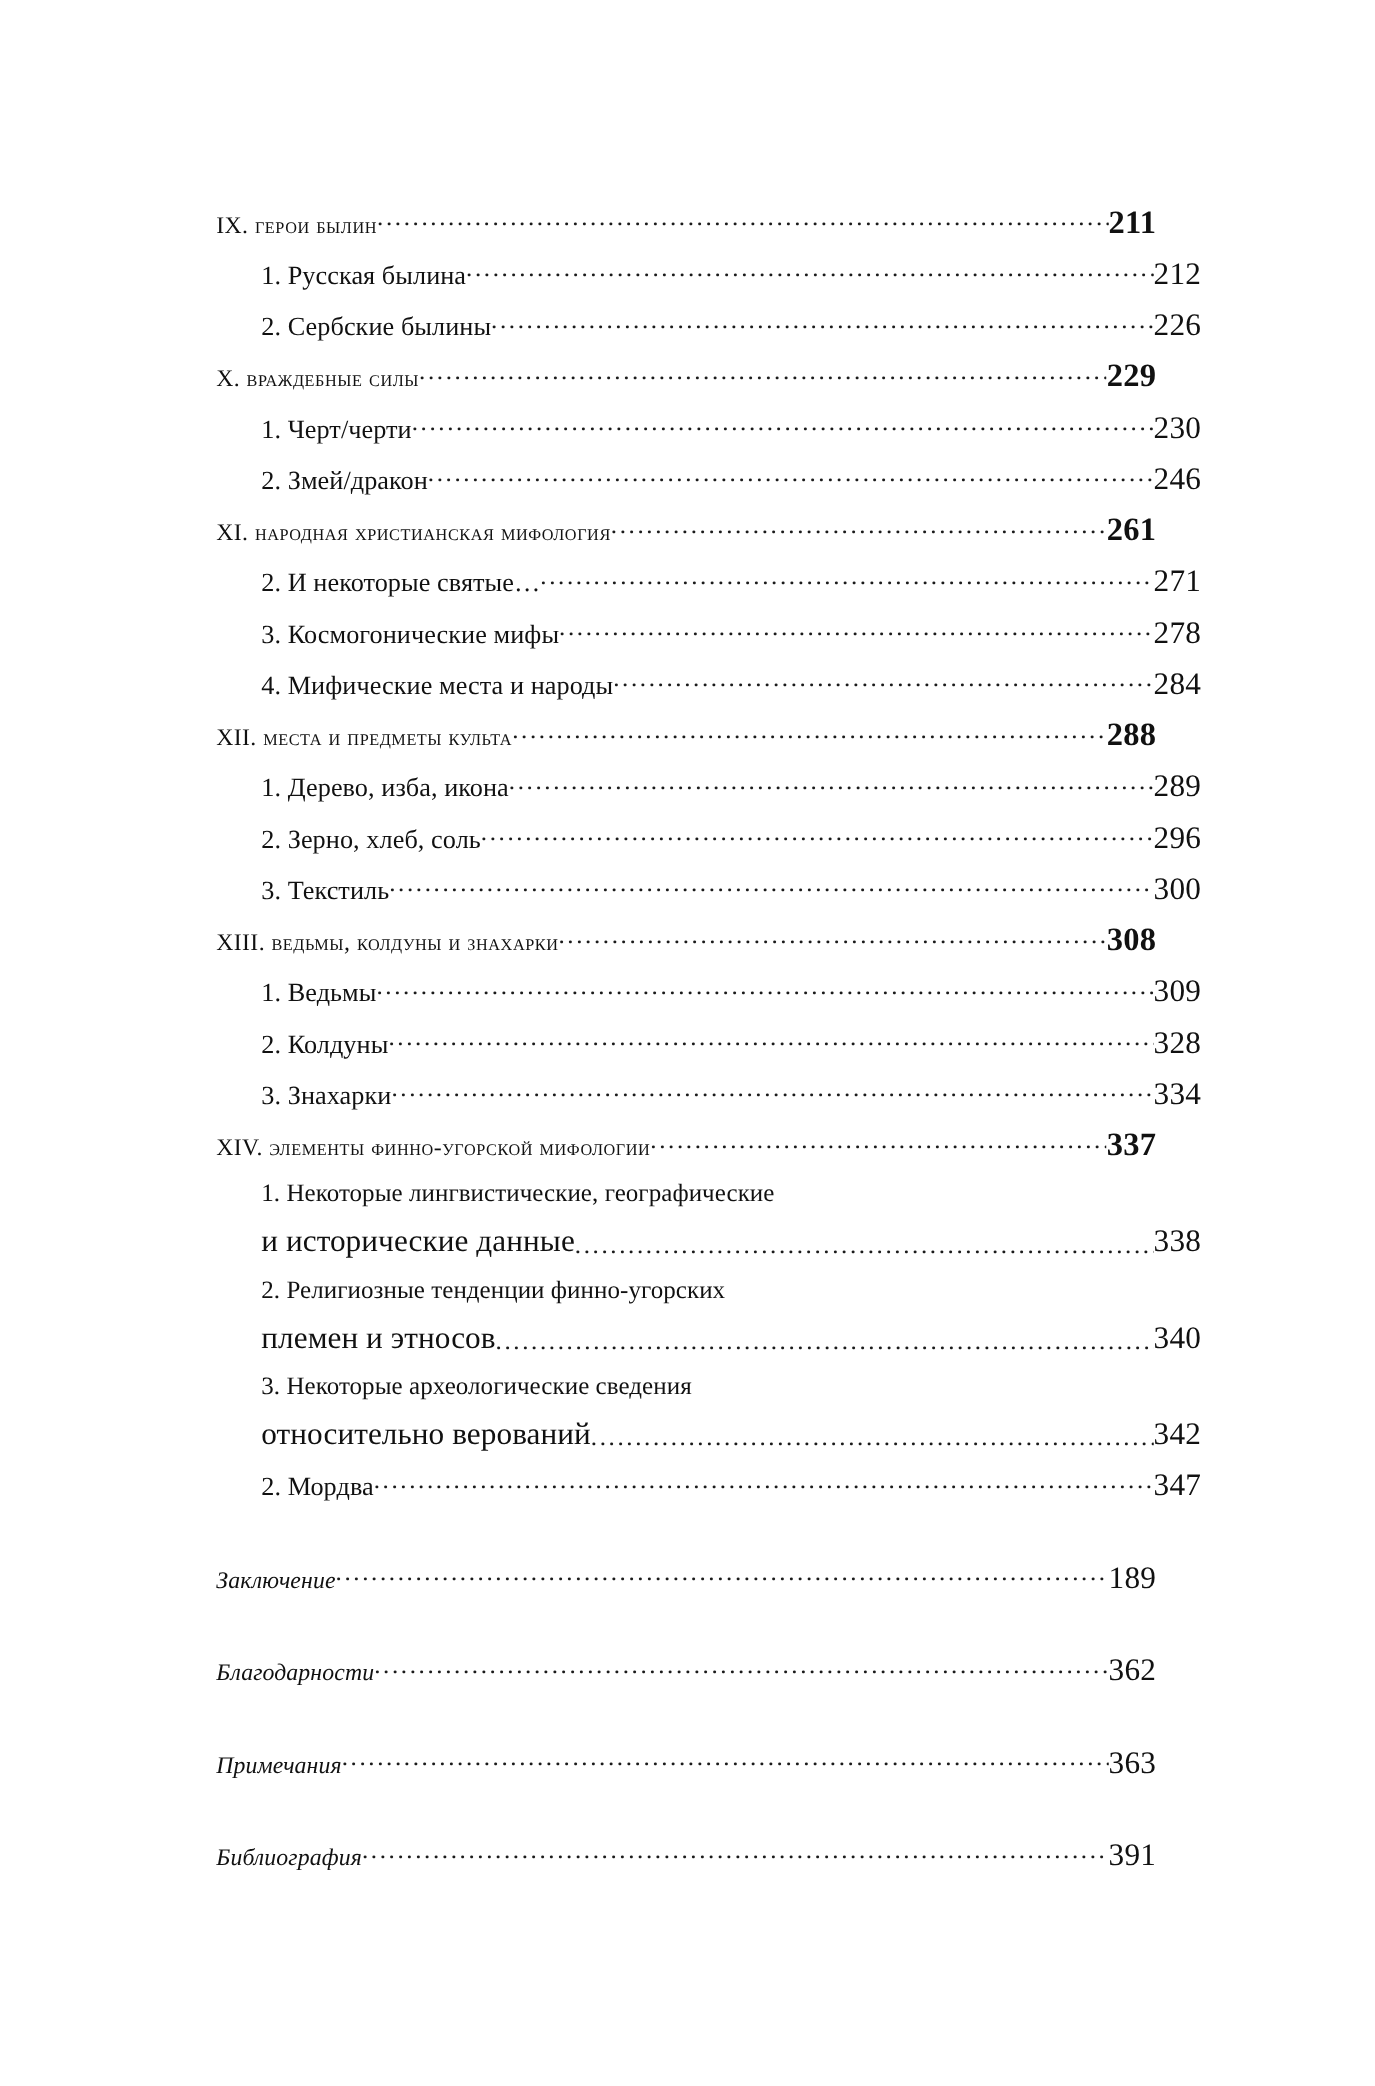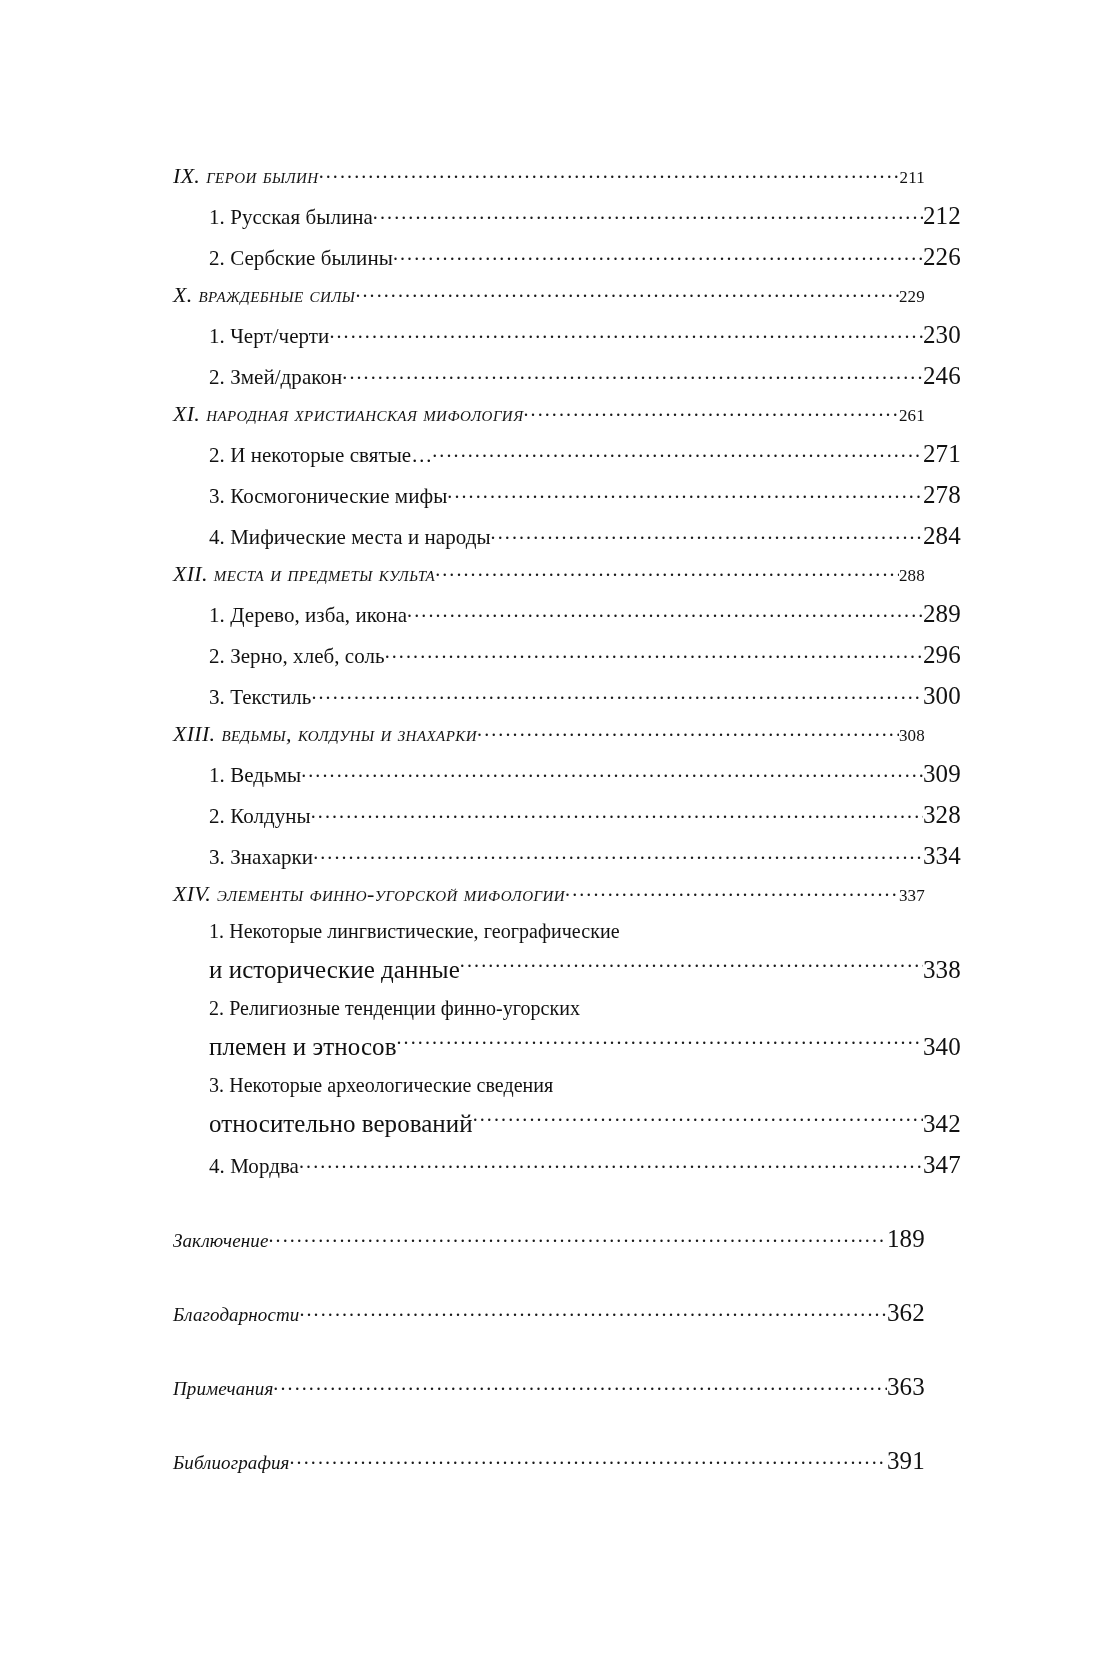--- a/index.html
+++ b/index.html
@@ -70,33 +70,33 @@
     white-space: pre;
     font-size: 25px;
     letter-spacing: 0.2px;
   }
 
   
   .level-chapter {
     margin-top: 11px;
   }
   .level-chapter .entry-title {
-    font-size: 22px;
+    font-size: 19px;
     font-variant: small-caps;
     text-transform: lowercase;
     letter-spacing: 0.45px;
-    font-style: italic;
   }
   .level-chapter .entry-title .roman {
     text-transform: uppercase;
     font-variant: normal;
     letter-spacing: 0.3px;
   }
   .level-chapter .entry-page {
-    font-size: 17px;
+    font-size: 26px;
+    font-weight: bold;
   }
 
   
   .level-section {
     margin-top: 13px;
     padding-left: 36px;
   }
   .level-section .entry-title {
     font-size: 21px;
     letter-spacing: 0.05px;
@@ -107,21 +107,21 @@
     display: block;
   }
   .wrapped-line-1 {
     font-size: 20px;
     white-space: pre;
     letter-spacing: 0.05px;
     display: block;
   }
   .wrapped-line-2 {
     display: flex;
-    align-items: flex-start;
+    align-items: flex-end;
     width: 100%;
     margin-top: 13px;
     margin-left: -36px;
     padding-left: 36px;
     box-sizing: content-box;
   }
   .wrapped-line-2 .entry-title {
     font-size: 25px;
     letter-spacing: 0.05px;
   }
@@ -257,21 +257,21 @@
       </div>
       <div class="toc-entry level-section wrapped">
         <span class="wrapped-line-1">3. Некоторые археологические сведения</span>
         <div class="wrapped-line-2">
           <span class="entry-title">относительно верований</span>
           <span class="leader"></span>
           <span class="entry-page">342</span>
         </div>
       </div>
       <div class="toc-entry level-section">
-        <span class="entry-title">4. Мордва</span>
+        <span class="entry-title">2. Мордва</span>
         <span class="leader"></span>
         <span class="entry-page">347</span>
       </div>
       <div class="toc-entry level-back">
         <span class="entry-title">Заключение</span>
         <span class="leader"></span>
         <span class="entry-page">189</span>
       </div>
       <div class="toc-entry level-back">
         <span class="entry-title">Благодарности</span>

